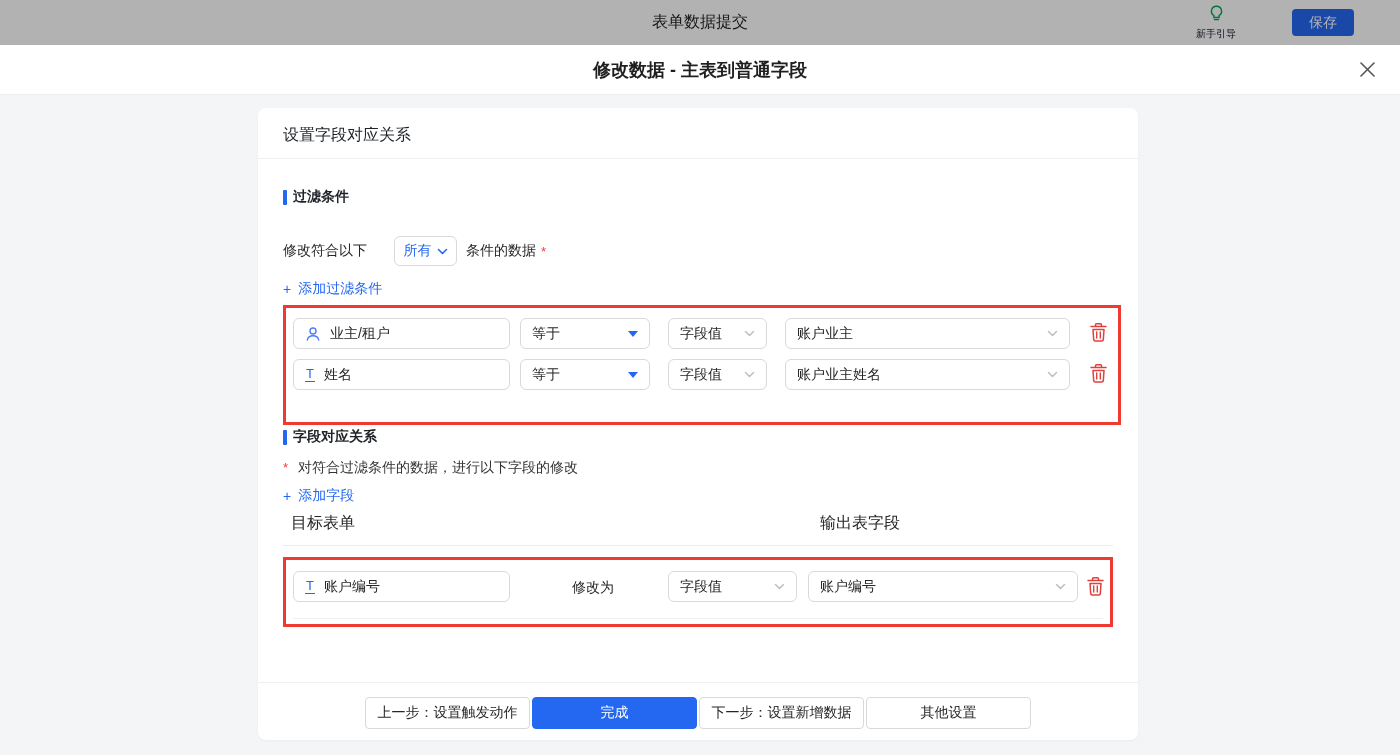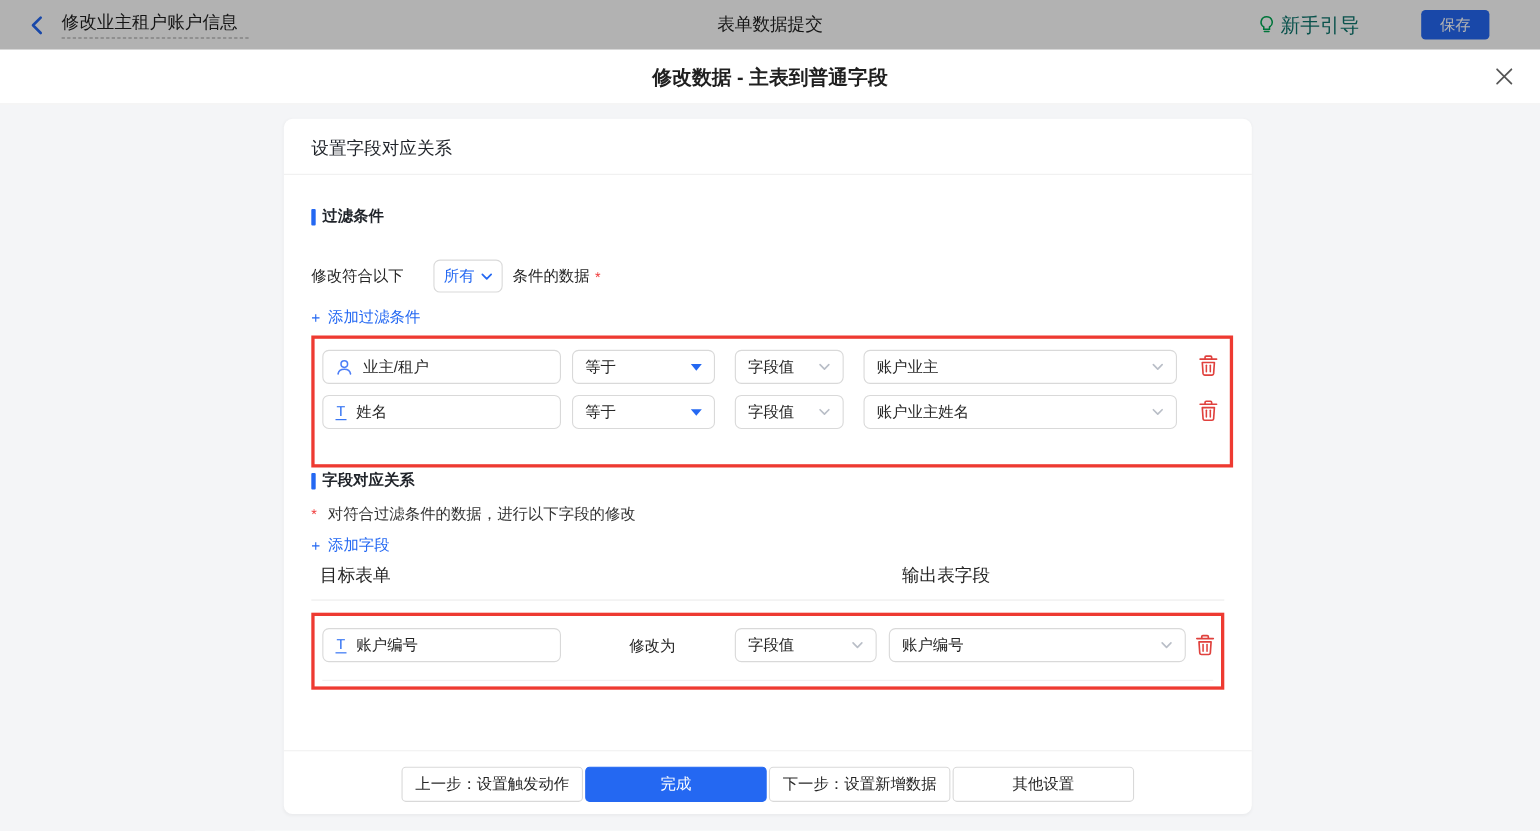--- a/index.html
+++ b/index.html
@@ -23,21 +23,21 @@
     border-bottom:1px dashed #9b9b9b; min-width:170px;
   }
   .tb-center {
     position:absolute; left:0; right:0; text-align:center;
     font-size:16px; color:#1f1f1f;
   }
   .tb-right {
     margin-left:auto; display:flex; align-items:center; gap:24px;
     padding-right:46px; position:relative; z-index:1;
   }
-  .guide { display:flex; align-items:center; gap:5px; color:#0f766e; font-size:18px; cursor:pointer; }
+  .guide { display:flex; align-items:center; gap:5px; color:#0f172a; font-size:10px; cursor:pointer;flex-direction:column; }
   .save-btn {
     width:62px; height:27px; background:#2468f2; color:#fff; font-size:14px;
     border:none; border-radius:4px; cursor:pointer;
     font-family:inherit;
     margin-left:32px;
   }
   
   .modal { position:absolute; left:0; top:45px; width:1400px; height:710px; background:#f4f5f7; }
   .modal-header {
     position:absolute; left:0; top:0; width:100%; height:50px; background:#fff;
@@ -101,28 +101,20 @@
   .fbtn {
     height:32px; width:165px; border:1px solid #d9d9d9; border-radius:4px; background:#fff;
     font-size:14px; color:#262626; cursor:pointer; font-family:inherit;
   }
   .fbtn.primary { background:#2468f2; border-color:#2468f2; color:#fff; }
 </style>
 </head>
 <body>
 
 <div class="topbar">
-  <div class="tb-left">
-    <span class="back-btn">
-      <svg width="16" height="18" viewBox="0 0 16 18">
-        <polyline points="11,2 4,9 11,16" fill="none" stroke="#2468f2" stroke-width="2.4" stroke-linecap="round" stroke-linejoin="round"></polyline>
-      </svg>
-    </span>
-    <span class="tb-title">修改业主租户账户信息</span>
-  </div>
   <div class="tb-center">表单数据提交</div>
   <div class="tb-right">
     <span class="guide">
       <svg width="15" height="17" viewBox="0 0 15 17">
         <path d="M7.5 1.2a5 5 0 0 0-2.6 9.3v2h5.2v-2a5 5 0 0 0-2.6-9.3z" fill="none" stroke="#00a854" stroke-width="1.4"></path>
         <line x1="5.4" y1="14.6" x2="9.6" y2="14.6" stroke="#00a854" stroke-width="1.4" stroke-linecap="round"></line>
       </svg>
       <span>新手引导</span>
     </span>
     <button class="save-btn">保存</button>

